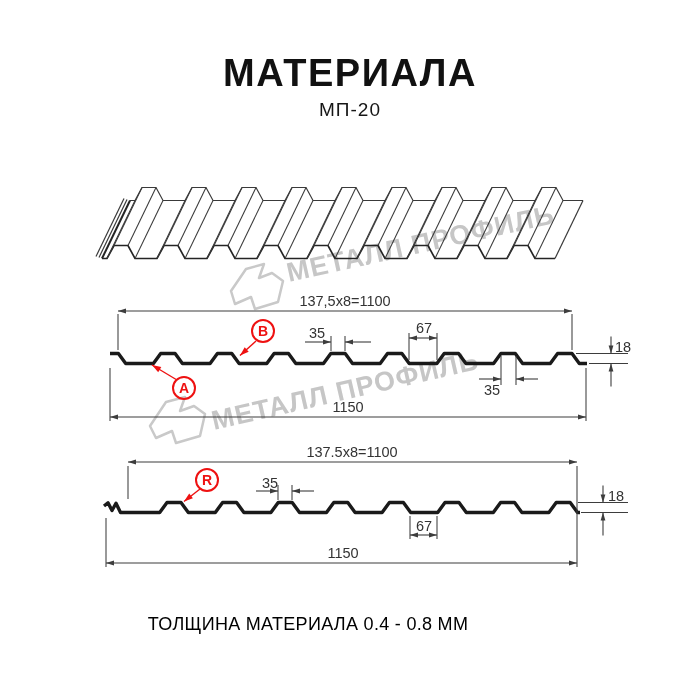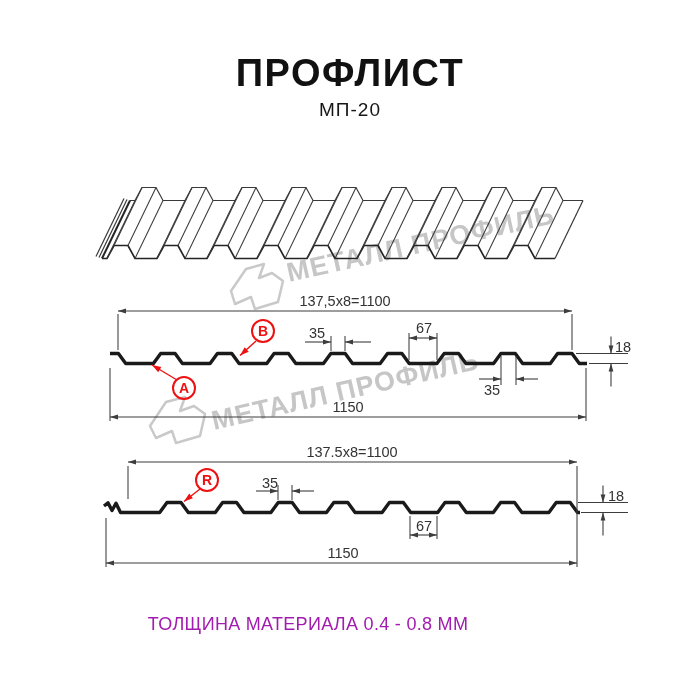--- a/index.html
+++ b/index.html
@@ -3,33 +3,33 @@
 <meta charset="utf-8">
 <style>
   html,body{margin:0;padding:0;background:#fff;}
   .page{position:relative;width:700px;height:700px;background:#ffffff;overflow:hidden;
         font-family:"Liberation Sans",sans-serif;}
   .title{position:absolute;top:52px;left:0;width:700px;text-align:center;
          font-size:38px;font-weight:700;letter-spacing:1.5px;color:#111;}
   .subtitle{position:absolute;top:99px;left:0;width:700px;text-align:center;
             font-size:19px;font-weight:400;letter-spacing:1px;color:#161616;}
   .footer{position:absolute;top:614px;left:0;width:616px;text-align:center;
-          font-size:18px;font-weight:500;letter-spacing:.3px;color:#a21caf;}
+          font-size:18px;font-weight:500;letter-spacing:.3px;color:#000000;}
   svg{position:absolute;top:0;left:0;}
   svg text{font-family:"Liberation Sans",sans-serif;}
   .dim{font-size:14.5px;fill:#333;}
   .lbl{font-size:14px;font-weight:700;fill:#ee1111;}
   .wmtext{font-size:27px;font-weight:700;letter-spacing:1px;fill:#c6c6c6;}
 </style>
 </head>
 <body>
 
 <div class="page">
 
-  <div class="title">ПРОФЛИСТ</div>
+  <div class="title">МАТЕРИАЛА</div>
   <div class="subtitle">МП-20</div>
 
   <svg width="700" height="700" viewBox="0 0 700 700">
 
     <g>
       <polygon points="231,291 246,269 264,264 259,278 272,273 283,281 278,302 255,309 251,297 235,304" fill="none" stroke="#c9c9c9" stroke-width="2.5" stroke-linejoin="round"></polygon>
       <g transform="translate(289,282) rotate(-12.5)">
         <text class="wmtext">МЕТАЛЛ ПРОФИЛЬ</text>
       </g>
     </g>

